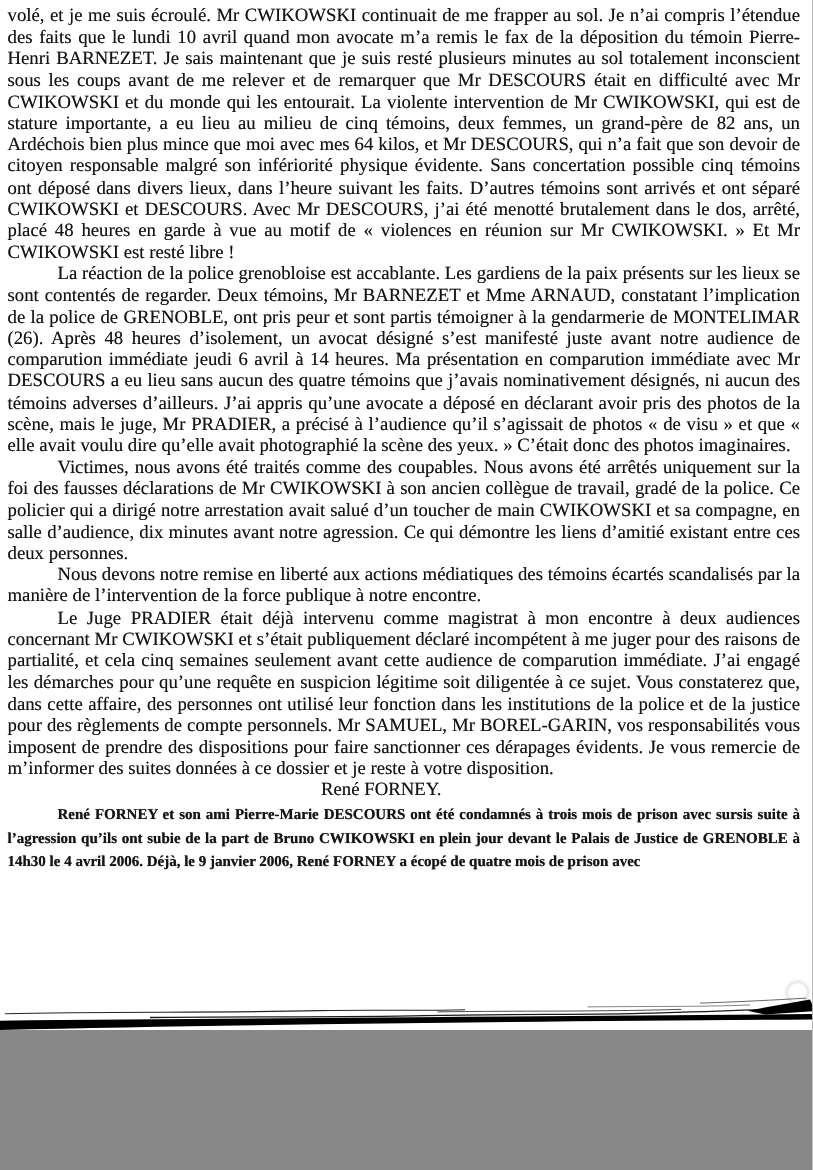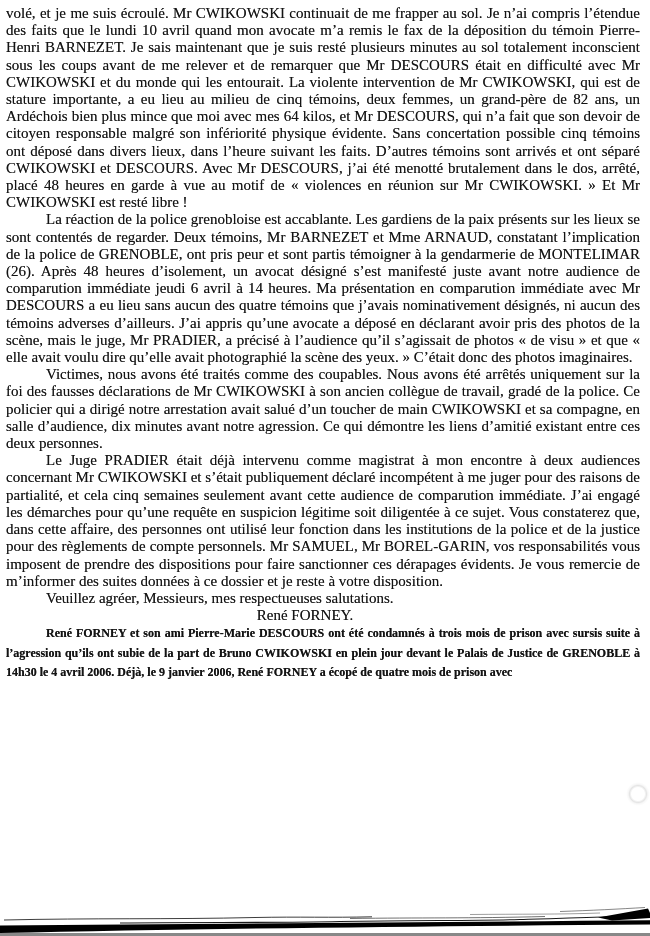--- a/index.html
+++ b/index.html
@@ -1,18 +1,18 @@
 <!DOCTYPE html>
 <html lang="fr"><head>
 <meta charset="utf-8">
 <style>
   html,body{margin:0;padding:0;background:#888;}
   .page{
     position:relative;
-    width:650px;height:933px;
+    width:650px;height:824px;
     background:#ffffff;
     overflow:hidden;
     font-family:"Liberation Serif", serif;
     color:#141414;
   }
   .textblock{
     position:absolute;
     left:6px;top:5px;width:634px;
     font-size:15px;
     line-height:17.2px;
@@ -52,22 +52,22 @@
 </style>
 </head>
 <body>
 
 <div class="page">
 
   <div class="textblock">
     <p class="para para-first">volé, et je me suis écroulé. Mr CWIKOWSKI continuait de me frapper au sol. Je n’ai compris l’étendue des faits que le lundi 10 avril quand mon avocate m’a remis le fax de la déposition du témoin Pierre-Henri BARNEZET. Je sais maintenant que je suis resté plusieurs minutes au sol totalement inconscient sous les coups avant de me relever et de remarquer que Mr DESCOURS était en difficulté avec Mr CWIKOWSKI et du monde qui les entourait. La violente intervention de Mr CWIKOWSKI, qui est de stature importante, a eu lieu au milieu de cinq témoins, deux femmes, un grand-père de 82 ans, un Ardéchois bien plus mince que moi avec mes 64 kilos, et Mr DESCOURS, qui n’a fait que son devoir de citoyen responsable malgré son infériorité physique évidente. Sans concertation possible cinq témoins ont déposé dans divers lieux, dans l’heure suivant les faits. D’autres témoins sont arrivés et ont séparé CWIKOWSKI et DESCOURS. Avec Mr DESCOURS, j’ai été menotté brutalement dans le dos, arrêté, placé 48 heures en garde à vue au motif de « violences en réunion sur Mr CWIKOWSKI. » Et Mr CWIKOWSKI est resté libre !</p>
     <p class="para">La réaction de la police grenobloise est accablante. Les gardiens de la paix présents sur les lieux se sont contentés de regarder. Deux témoins, Mr BARNEZET et Mme ARNAUD, constatant l’implication de la police de GRENOBLE, ont pris peur et sont partis témoigner à la gendarmerie de MONTELIMAR (26). Après 48 heures d’isolement, un avocat désigné s’est manifesté juste avant notre audience de comparution immédiate jeudi 6 avril à 14 heures. Ma présentation en comparution immédiate avec Mr DESCOURS a eu lieu sans aucun des quatre témoins que j’avais nominativement désignés, ni aucun des témoins adverses d’ailleurs. J’ai appris qu’une avocate a déposé en déclarant avoir pris des photos de la scène, mais le juge, Mr PRADIER, a précisé à l’audience qu’il s’agissait de photos « de visu » et que « elle avait voulu dire qu’elle avait photographié la scène des yeux. » C’était donc des photos imaginaires.</p>
     <p class="para">Victimes, nous avons été traités comme des coupables. Nous avons été arrêtés uniquement sur la foi des fausses déclarations de Mr CWIKOWSKI à son ancien collègue de travail, gradé de la police. Ce policier qui a dirigé notre arrestation avait salué d’un toucher de main CWIKOWSKI et sa compagne, en salle d’audience, dix minutes avant notre agression. Ce qui démontre les liens d’amitié existant entre ces deux personnes.</p>
+    <p class="para">Nous devons notre remise en liberté aux actions médiatiques des témoins écartés scandalisés par la manière de l’intervention de la force publique à notre encontre.</p>
     <p class="para">Le Juge PRADIER était déjà intervenu comme magistrat à mon encontre à deux audiences concernant Mr CWIKOWSKI et s’était publiquement déclaré incompétent à me juger pour des raisons de partialité, et cela cinq semaines seulement avant cette audience de comparution immédiate. J’ai engagé les démarches pour qu’une requête en suspicion légitime soit diligentée à ce sujet. Vous constaterez que, dans cette affaire, des personnes ont utilisé leur fonction dans les institutions de la police et de la justice pour des règlements de compte personnels. Mr SAMUEL, Mr BOREL-GARIN, vos responsabilités vous imposent de prendre des dispositions pour faire sanctionner ces dérapages évidents. Je vous remercie de m’informer des suites données à ce dossier et je reste à votre disposition.</p>
-    <p class="para">Veuillez agréer, Messieurs, mes respectueuses salutations.</p>
     <p class="signature">René FORNEY.</p>
     <p class="bold-para">René FORNEY et son ami Pierre-Marie DESCOURS ont été condamnés à trois mois de prison avec sursis suite à l’agression qu’ils ont subie de la part de Bruno CWIKOWSKI en plein jour devant le Palais de Justice de GRENOBLE à 14h30 le 4 avril 2006. Déjà, le 9 janvier 2006, René FORNEY a écopé de quatre mois de prison avec</p>
   </div>
 
   <div class="smudge"></div>
 
   <svg class="scan-bottom" viewBox="0 0 650 36" preserveAspectRatio="none" xmlns="http://www.w3.org/2000/svg">
 
     <path d="M4,23 C90,21 170,22.5 255,20.5 C300,19.6 330,20.8 372,19.8" fill="none" stroke="#000" stroke-width="0.9" opacity="0.85"></path>
     <path d="M120,26 C200,25 270,26 340,24.5 C420,23 470,24 520,22.5 C575,21 615,20 648,17.5" fill="none" stroke="#000" stroke-width="1.1" opacity="0.9"></path>

